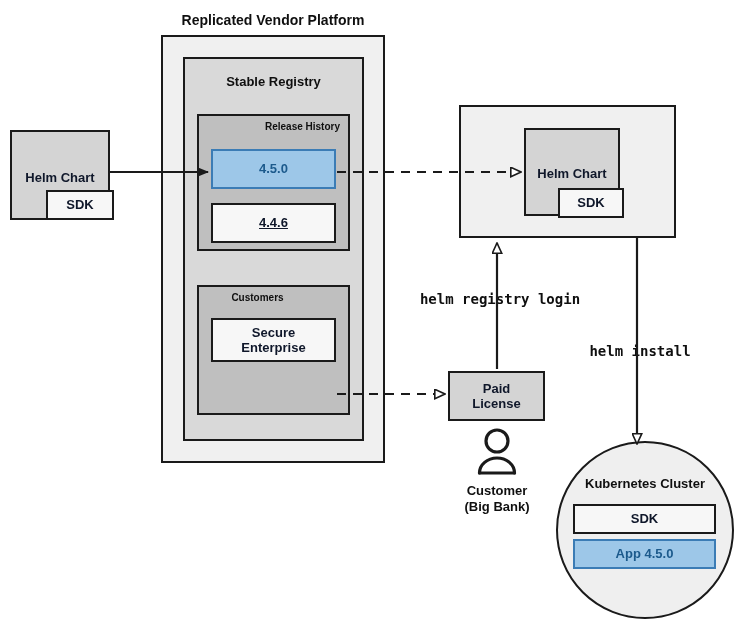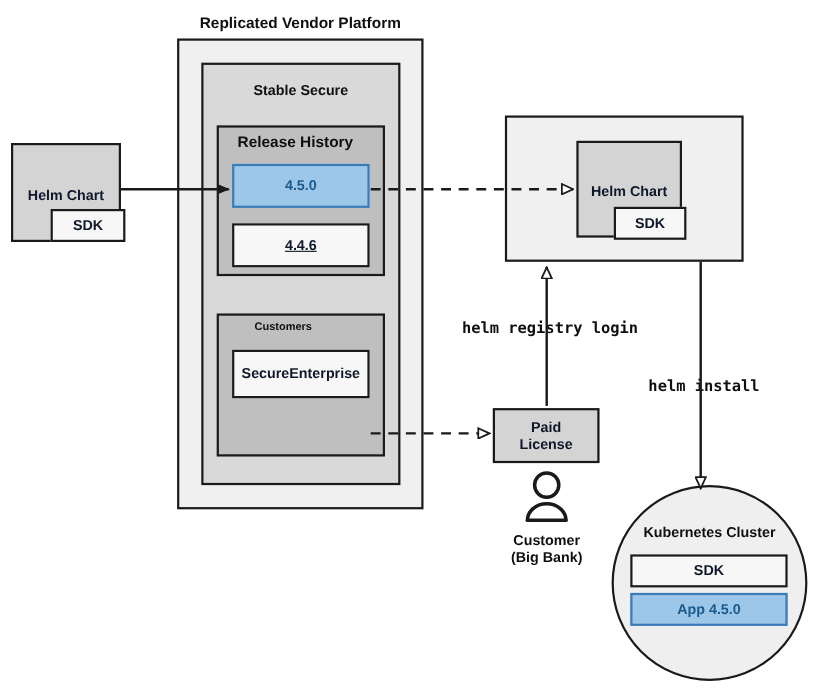--- a/index.html
+++ b/index.html
@@ -81,35 +81,35 @@
 <body>
 
 <div id="canvas">
 
   <div class="label-top" style="left:161px; top:12px; width:224px; font-size:14px;">Replicated Vendor Platform</div>
 
   <div class="box fill-outer" style="left:161px; top:35px; width:224px; height:428px;"></div>
 
   <div class="box fill-channel" style="left:183px; top:57px; width:181px; height:384px;"></div>
 
-  <div class="label-top" style="left:183px; top:74px; width:181px; font-size:13px;">Stable Secure</div>
+  <div class="label-top" style="left:183px; top:74px; width:181px; font-size:13px;">Stable Registry</div>
 
   <div class="box fill-inner" style="left:197px; top:114px; width:153px; height:137px;"></div>
 
-  <div class="label-top" style="left:197px; top:121px; width:143px; font-size:14px;">Release History</div>
+  <div class="label-top" style="left:197px; top:121px; width:143px; font-size:10px;text-align:right;">Release History</div>
 
   <div class="box fill-blue" style="left:211px; top:149px; width:125px; height:40px; font-size:13px;">4.5.0</div>
 
   <div class="box fill-white" style="left:211px; top:203px; width:125px; height:40px; font-size:13px;text-decoration:underline;">4.4.6</div>
 
   <div class="box fill-inner" style="left:197px; top:285px; width:153px; height:130px;"></div>
 
   <div class="label-top" style="left:197px; top:292px; width:121px; font-size:10px;">Customers</div>
 
-  <div class="box fill-white" style="left:211px; top:318px; width:125px; height:44px; font-size:13px; ">
+  <div class="box fill-white" style="left:211px; top:318px; width:125px; height:44px; font-size:13px; flex-direction:column;">
     <span>Secure</span>
     <span>Enterprise</span>
   </div>
 
 
   <div class="box fill-gray" style="left:10px; top:130px; width:100px; height:90px; font-size:13px; align-items:flex-start; padding-top:38px;">Helm Chart</div>
 
   <div class="box fill-white" style="left:46px; top:190px; width:68px; height:30px; font-size:13px;">SDK</div>
 
 

